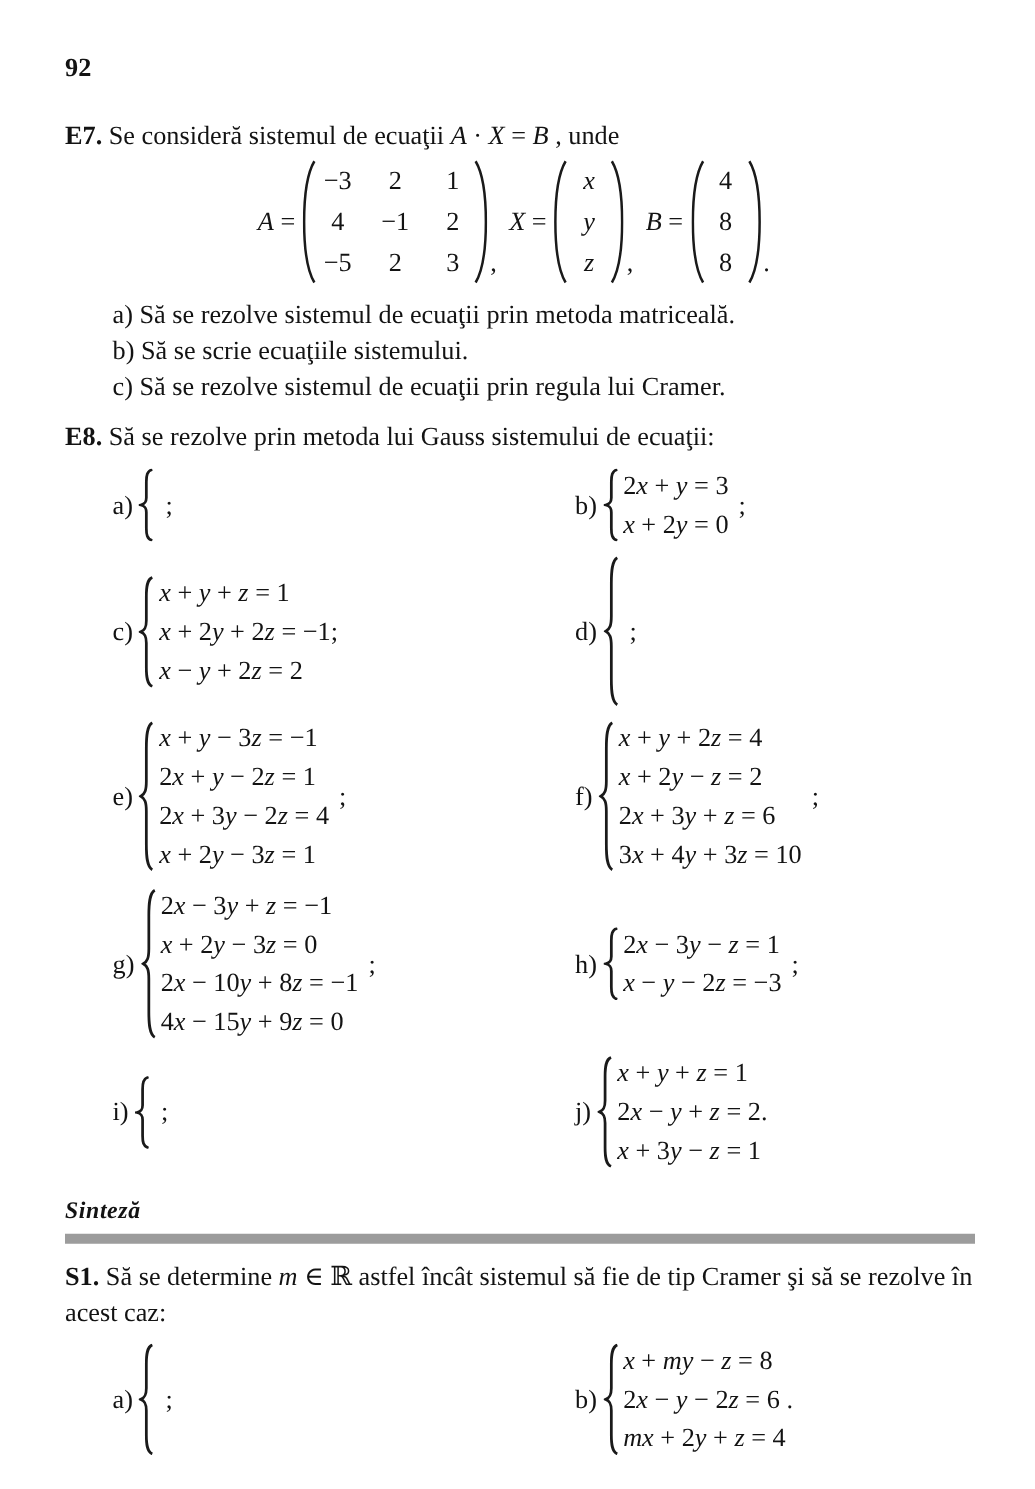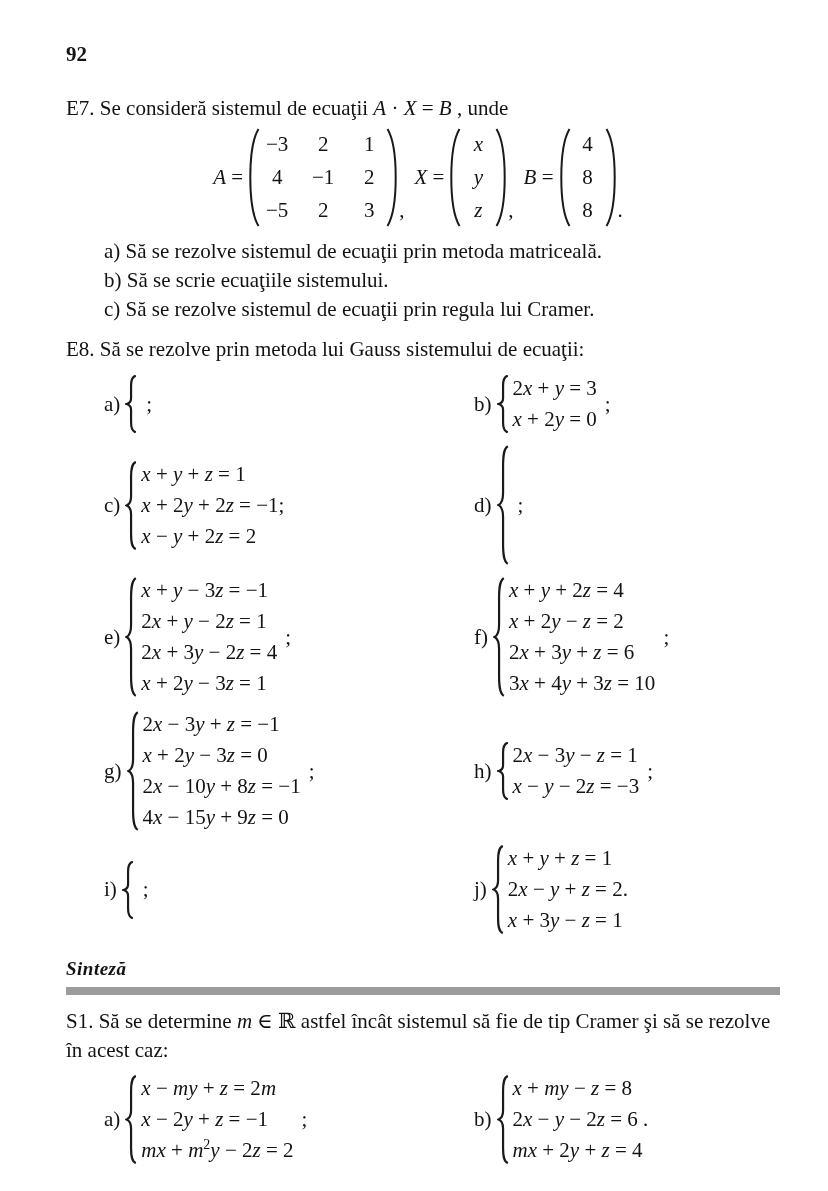--- a/index.html
+++ b/index.html
@@ -2,24 +2,24 @@
 <html><head>
 <meta charset="utf-8">
 <style>
   html,body{margin:0;padding:0;background:#ffffff;}
   body{
     width:828px;height:1191px;overflow:hidden;
     font-family:"Liberation Serif","DejaVu Serif",serif;
     color:#131313;font-size:21px;
     box-sizing:border-box;
   }
-  .page{padding:42px 48px 0 52px;box-sizing:border-box;margin-left:14px;}
+  .page{padding:42px 48px 0 52px;box-sizing:border-box;}
   .pagenum{font-weight:bold;font-size:21px;margin-bottom:28px;}
   .para{font-size:21px;line-height:27px;}
-  .bold{font-weight:normal;}
+  .bold{font-weight:bold;}
   .indent{padding-left:38px;}
   .e7-items div{line-height:29px;}
   
   .mat-row{display:flex;justify-content:center;align-items:center;margin:4px 0 8px 0;}
   .matwrap{display:flex;align-items:center;}
   .matname{margin-right:6px;white-space:pre;}
   .matgrid{display:inline-grid;column-gap:20px;row-gap:0;padding:2px 4px;}
   .matcell{text-align:center;min-width:26px;line-height:33px;}
   .matsep{align-self:flex-end;margin:0 10px 6px 2px;}
   .stretchy{display:block;}
@@ -234,25 +234,20 @@
     <span class="bold">S1.</span>
     <span>Să se determine </span><span class="mq"><i>m</i> ∈ ℝ</span><span> astfel încât sistemul să fie de tip Cramer şi să se rezolve în acest caz:</span>
   </div>
 
   <div class="sys-grid s1-grid">
       <div class="syscell left" style="grid-area: 1 / 1;">
         <span class="syslabel">a)</span>
         <svg class="stretchy" width="13" height="89" viewBox="0 0 12 100" preserveAspectRatio="none">
           <path d="M10,1 C6,3 5.6,10 5.6,18 L5.6,40 C5.6,46 4.6,48.5 1.5,50 C4.6,51.5 5.6,54 5.6,60 L5.6,82 C5.6,90 6,97 10,99" fill="none" stroke="#1a1a1a" stroke-width="2.2" vector-effect="non-scaling-stroke"></path>
         </svg>
-        <div class="eqstack">
-          <div class="eq mq"><i>x</i> − <i>m</i><i>y</i> + <i>z</i> = 2<i>m</i></div>
-          <div class="eq mq"><i>x</i> − 2<i>y</i> + <i>z</i> = −1</div>
-          <div class="eq mq"><i>m</i><i>x</i> + <i>m</i><sup>2</sup><i>y</i> − 2<i>z</i> = 2</div>
-        </div>
         <span class="systail">;</span>
       </div>
       <div class="syscell right" style="grid-area: 1 / 2;">
         <span class="syslabel">b)</span>
         <svg class="stretchy" width="13" height="89" viewBox="0 0 12 100" preserveAspectRatio="none">
           <path d="M10,1 C6,3 5.6,10 5.6,18 L5.6,40 C5.6,46 4.6,48.5 1.5,50 C4.6,51.5 5.6,54 5.6,60 L5.6,82 C5.6,90 6,97 10,99" fill="none" stroke="#1a1a1a" stroke-width="2.2" vector-effect="non-scaling-stroke"></path>
         </svg>
         <div class="eqstack">
           <div class="eq mq"><i>x</i> + <i>m</i><i>y</i> − <i>z</i> = 8</div>
           <div class="eq mq">2<i>x</i> − <i>y</i> − 2<i>z</i> = 6 .</div>

